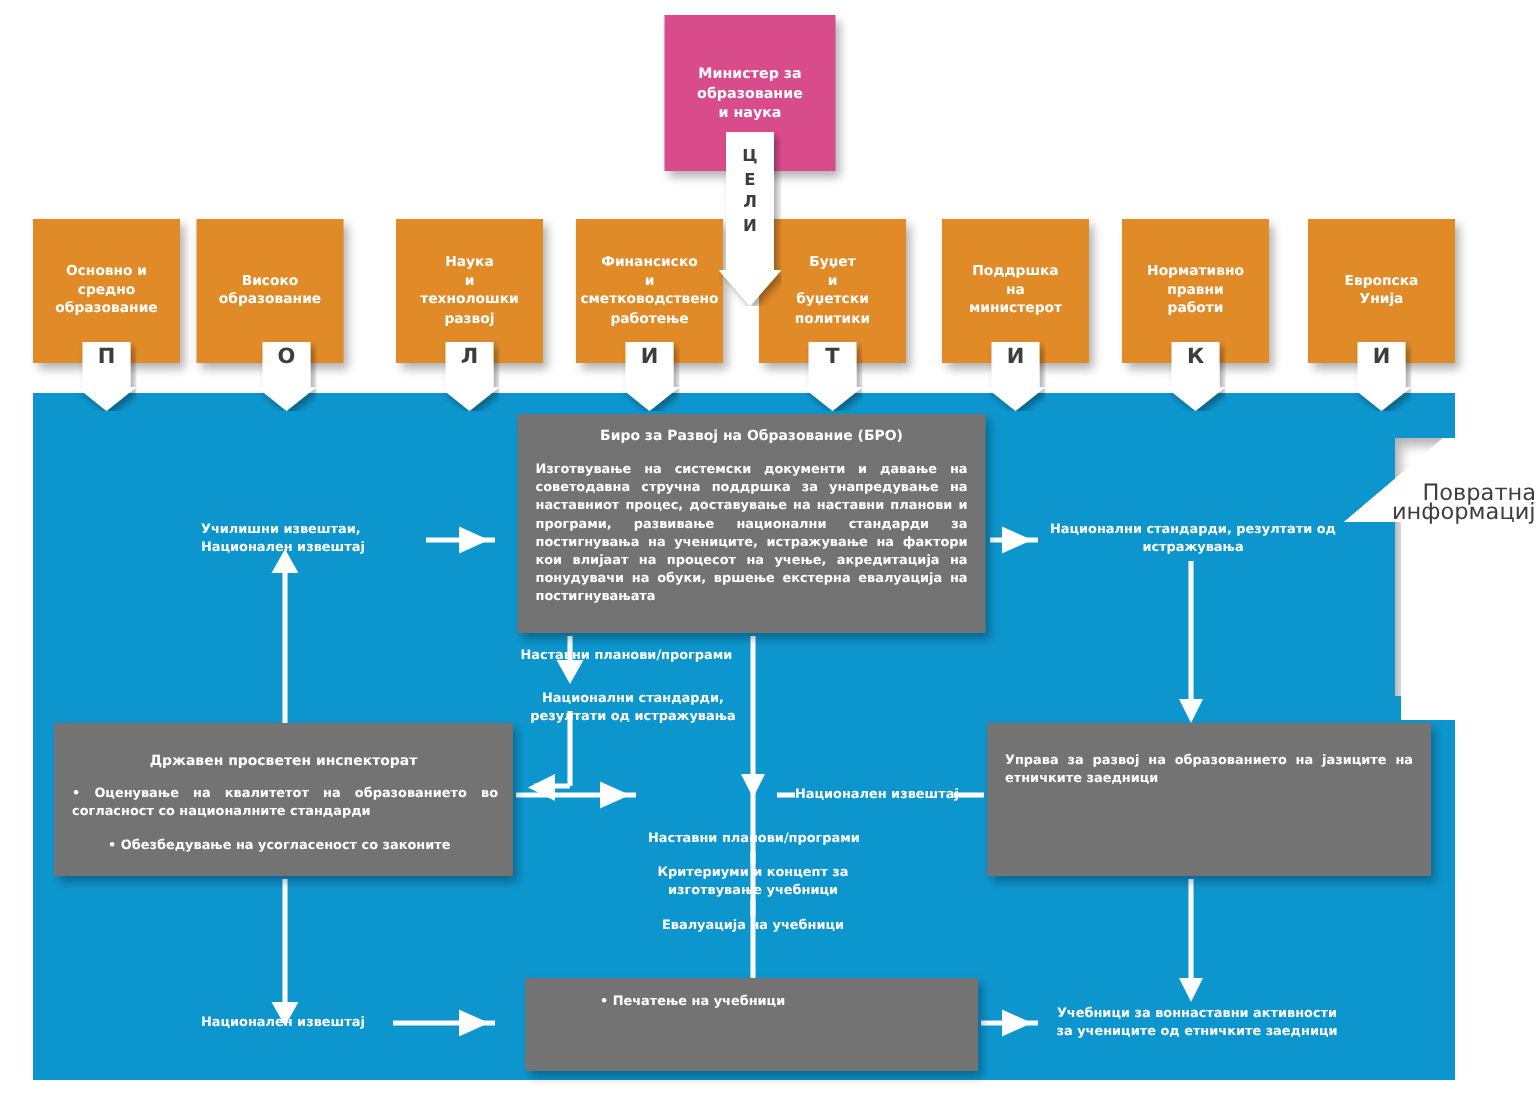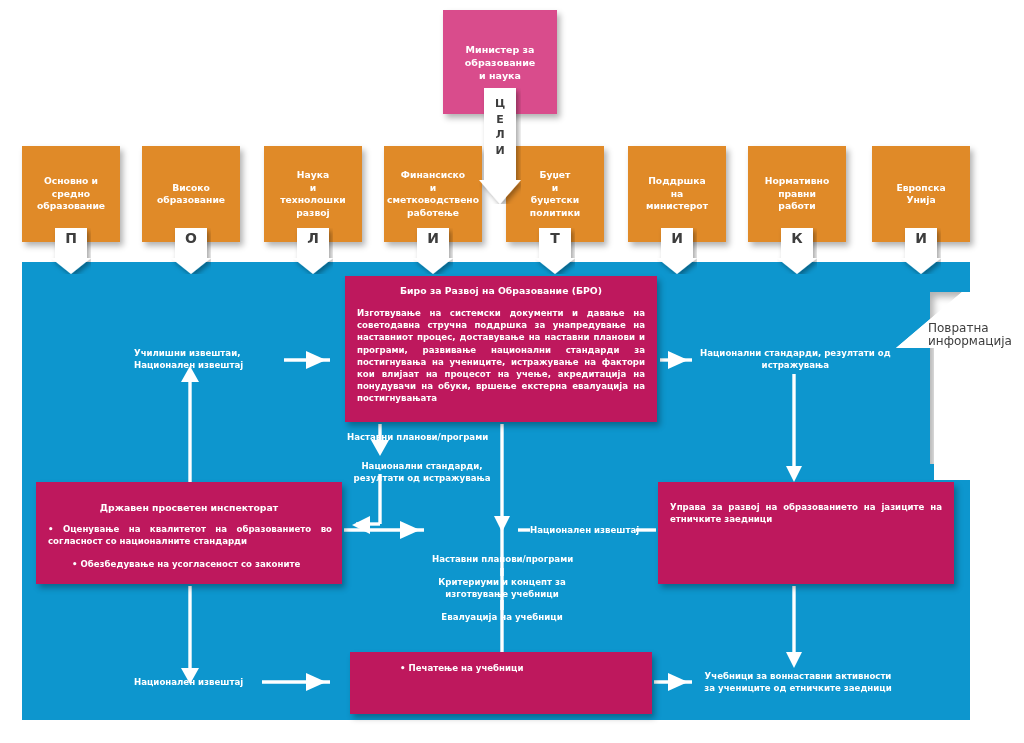--- a/index.html
+++ b/index.html
@@ -107,33 +107,33 @@
     position:absolute;
     left:890px; top:292px;
     width:130px; height:188px;
     z-index:5;
     pointer-events:none;
   }
   .feedback-label{
     position:absolute;
     left:928px; top:322px;
     width:96px;
-    text-align:left;
-    font-size:12px;
+    text-align:right;
+    font-size:15px;
     font-weight:normal;
     color:#3d3d3d;
     line-height:12.5px;
     z-index:6;
   }
   .feedback-label b{display:block;font-weight:normal;}
 
   
   .gbox{
     position:absolute;
-    background:#be185d;
+    background:#737373;
     color:#ffffff;
     box-shadow:3px 4px 6px rgba(0,0,0,.30);
     z-index:4;
   }
   .gtitle{
     font-size:9.3px;
     font-weight:bold;
     text-align:center;
     line-height:12px;
   }
@@ -214,21 +214,21 @@
     <b>Л</b>
     <b>И</b>
   </div>
 
   <div class="obox" style="left:22px">
       <span>
     <b>Основно и средно</b><br>
     <b>образование</b>
   </span>
     </div>
-  <div class="obox" style="left:142px">
+  <div class="obox" style="left:131px">
       <span>
     <b>Високо</b><br>
     <b>образование</b>
   </span>
     </div>
   <div class="obox" style="left:264px">
       <span>
     <b>Наука</b><br>
     <b>и</b><br>
     <b>технолошки</b><br>

